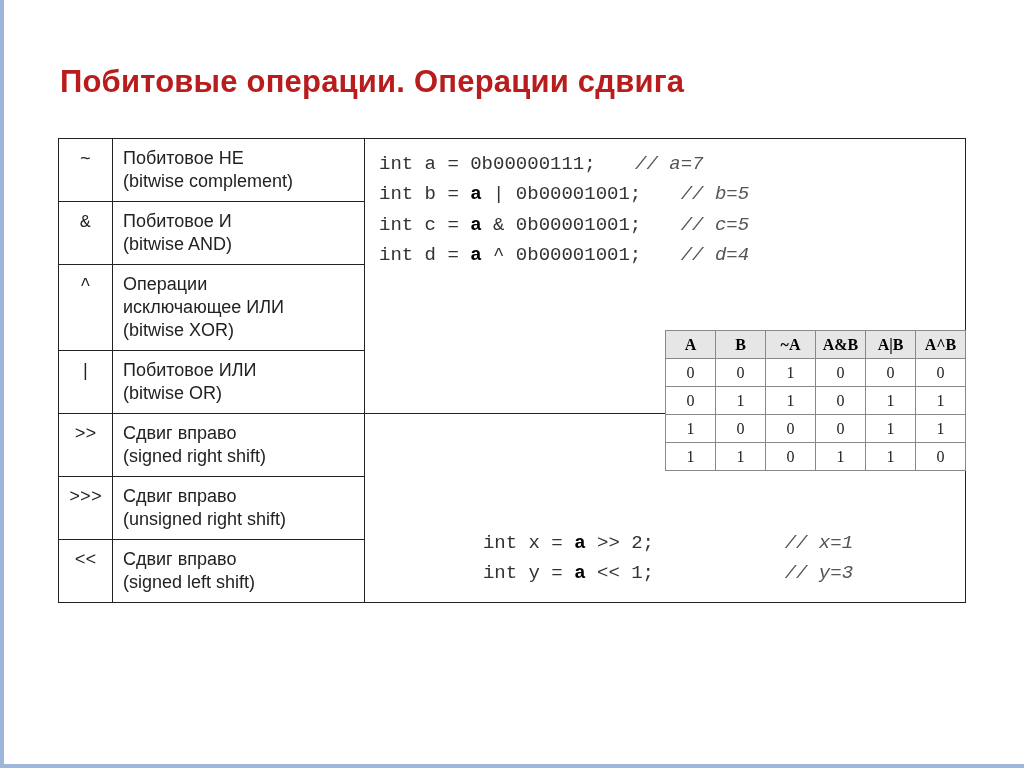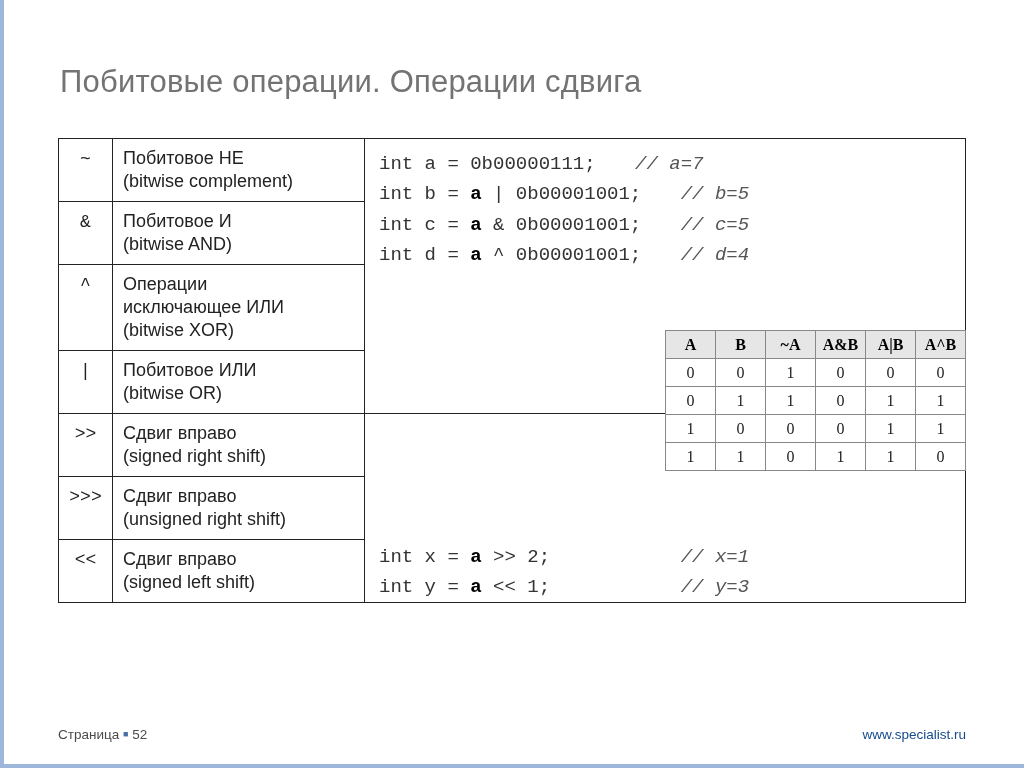--- a/index.html
+++ b/index.html
@@ -1,20 +1,20 @@
 <!DOCTYPE html>
 <html><head>
 <meta charset="utf-8">
 <style>
   * { box-sizing: border-box; margin: 0; padding: 0; }
   html, body { width: 1024px; height: 768px; font-family: Arial, Helvetica, sans-serif; background: #fff; overflow: hidden; }
   .slide { position: relative; width: 1024px; height: 768px; }
   .border-left { position: absolute; left: 0; top: 0; bottom: 0; width: 4px; background: #9db6d9; }
   .border-bottom { position: absolute; left: 0; right: 0; bottom: 0; height: 4px; background: #9db6d9; }
-  h1 { color: #737373; font-size: 31px; font-weight: normal; padding: 64px 4px 0 60px; letter-spacing: 0.2px; }
+  h1 { color: #b91c1c; font-size: 31px; font-weight: bold; padding: 64px 4px 0 60px; letter-spacing: 0.2px; }
   .content { position: absolute; left: 58px; top: 138px; width: 908px; }
   table.ops { border-collapse: collapse; width: 100%; table-layout: fixed; }
   table.ops td { border: 1.5px solid #222; vertical-align: top; }
   table.ops col.c1 { width: 54px; }
   table.ops col.c2 { width: 252px; }
   .sym { font-family: "Courier New", monospace; font-size: 18px; text-align: center; padding: 10px 4px; color: #222; }
   .desc { font-size: 18px; padding: 8px 8px 8px 10px; line-height: 1.28; color: #222; }
   .code { font-family: "Courier New", monospace; font-size: 19px; padding: 10px 8px 8px 14px; color: #333; line-height: 1.6; }
   .code .bold { font-weight: bold; color: #000; }
   .code .cmt { color: #555; font-style: italic; margin-left: 28px; }
@@ -70,21 +70,21 @@
         </tr>
         <tr>
           <td class="sym">|</td>
           <td class="desc" style="white-space:pre-line;">Побитовое ИЛИ
 (bitwise OR)</td>
         </tr>
         <tr>
           <td class="sym">&gt;&gt;</td>
           <td class="desc" style="white-space:pre-line;">Сдвиг вправо
 (signed right shift)</td>
-          <td class="code" rowspan="3" style="vertical-align:bottom; padding-bottom:0;">
+          <td class="code" rowspan="3" style="vertical-align:bottom; padding-bottom:14px;text-align:center;">
             <span>int x = </span><span class="bold">a</span><span> &gt;&gt; 2;</span><span style="white-space:pre;">         </span><span class="cmt">// x=1</span><br>
             <span>int y = </span><span class="bold">a</span><span> &lt;&lt; 1;</span><span style="white-space:pre;">         </span><span class="cmt">// y=3</span>
           </td>
         </tr>
         <tr>
           <td class="sym">&gt;&gt;&gt;</td>
           <td class="desc" style="white-space:pre-line;">Сдвиг вправо
 (unsigned right shift)</td>
         </tr>
         <tr>
@@ -136,21 +136,13 @@
           <td>1</td>
           <td>1</td>
           <td>0</td>
           <td>1</td>
           <td>1</td>
           <td>0</td>
         </tr>
     </tbody>
   </table>
 
-  <div class="footer">
-    <span class="page">
-      <span>Страница</span>
-      <span class="sq">■</span>
-      <span>52</span>
-    </span>
-    <span class="url">www.specialist.ru</span>
-  </div>
 </div>
 
 </body></html>

